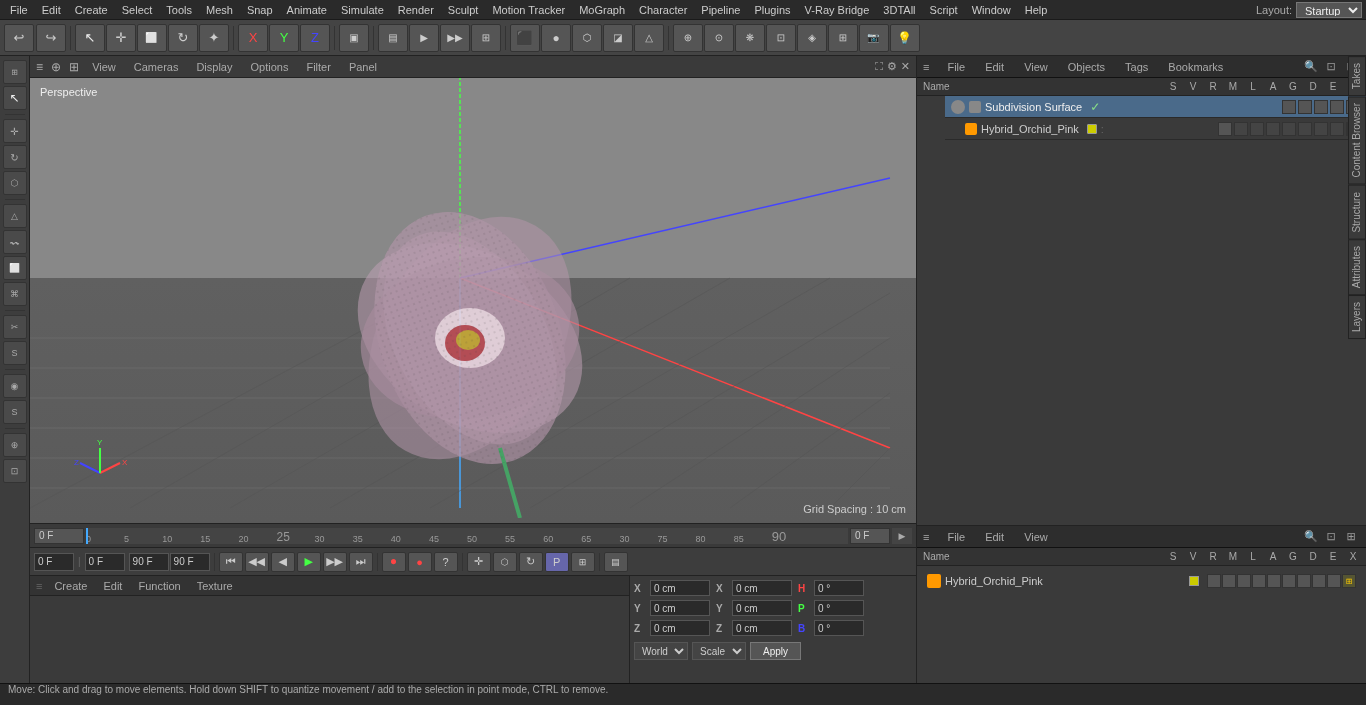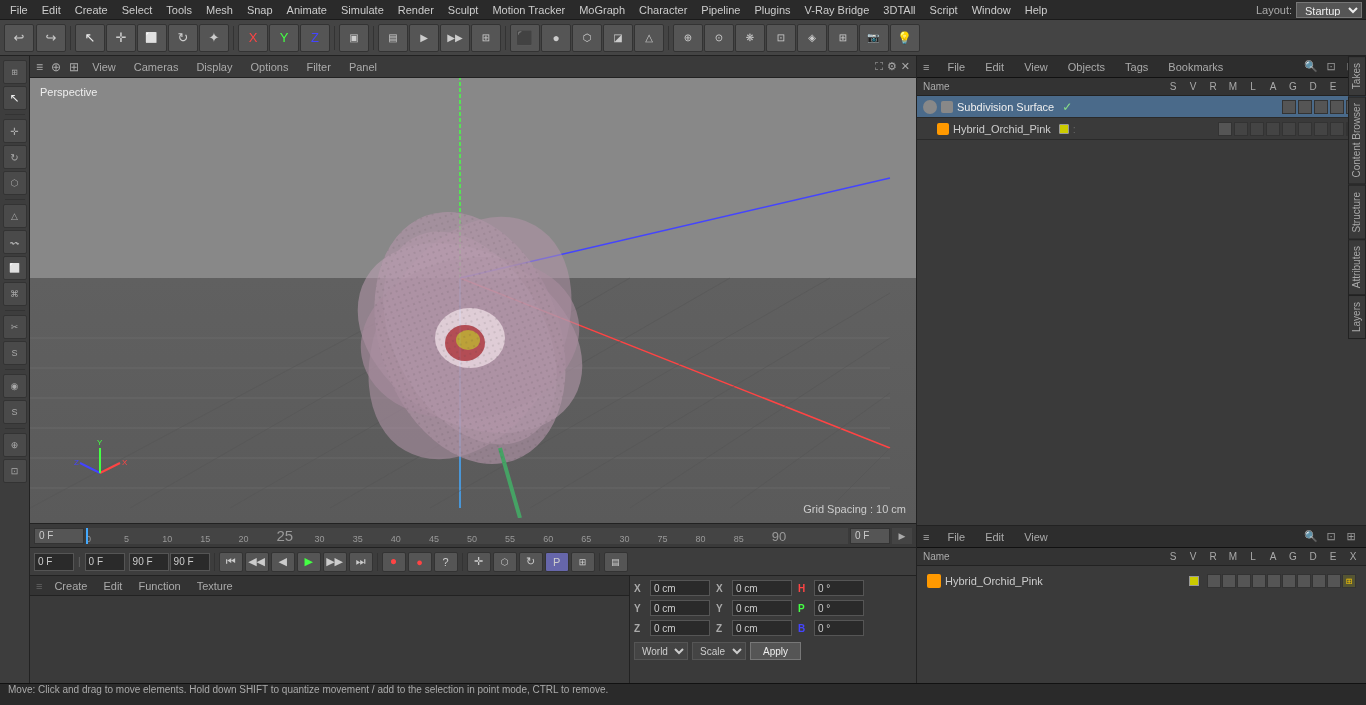--- a/index.html
+++ b/index.html
@@ -431,20 +431,21 @@
       cursor: pointer;
       font-size: 11px;
       display: flex;
       align-items: center;
       justify-content: center;
     }
     #obj-list {
       flex: 1;
       overflow-y: auto;
       background: #3a3a3a;
+      margin-left: 28px;
     }
     .obj-row {
       display: flex;
       align-items: center;
       height: 22px;
       padding: 0 6px;
       gap: 4px;
       border-bottom: 1px solid #2a2a2a;
       cursor: pointer;
     }
@@ -769,21 +770,21 @@
           <span style="color:#ccc; font-size:10px;">0 F</span>
         </div>
         <div style="flex:1; height:16px; background:#444; position:relative; overflow:hidden;">
           <div style="position:absolute; top:0; left:0; right:0; bottom:0; display:flex; align-items:flex-end;">
 
             <div style="position:absolute; left:0; color:#999; font-size:9px;">0</div>
             <div style="position:absolute; left:5%; color:#999; font-size:9px;">5</div>
             <div style="position:absolute; left:10%; color:#999; font-size:9px;">10</div>
             <div style="position:absolute; left:15%; color:#999; font-size:9px;">15</div>
             <div style="position:absolute; left:20%; color:#999; font-size:9px;">20</div>
-            <div style="position:absolute; left:25%; color:#999; font-size:15px;">25</div>
+            <div style="position:absolute; left:25%; color:#999; font-size:12px;">25</div>
             <div style="position:absolute; left:30%; color:#999; font-size:9px;">30</div>
             <div style="position:absolute; left:35%; color:#999; font-size:9px;">35</div>
             <div style="position:absolute; left:40%; color:#999; font-size:9px;">40</div>
             <div style="position:absolute; left:45%; color:#999; font-size:9px;">45</div>
             <div style="position:absolute; left:50%; color:#999; font-size:9px;">50</div>
             <div style="position:absolute; left:55%; color:#999; font-size:9px;">55</div>
             <div style="position:absolute; left:60%; color:#999; font-size:9px;">60</div>
             <div style="position:absolute; left:65%; color:#999; font-size:9px;">65</div>
             <div style="position:absolute; left:70%; color:#999; font-size:9px;">30</div>
             <div style="position:absolute; left:75%; color:#999; font-size:9px;">75</div>

